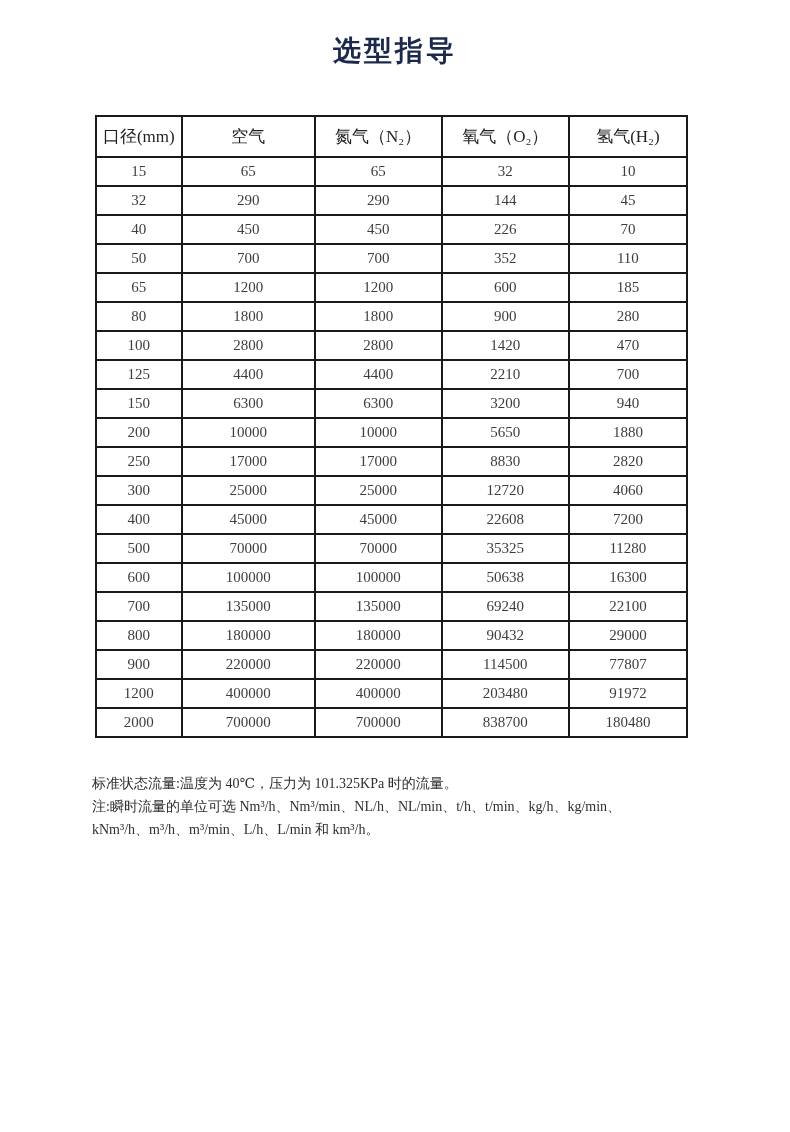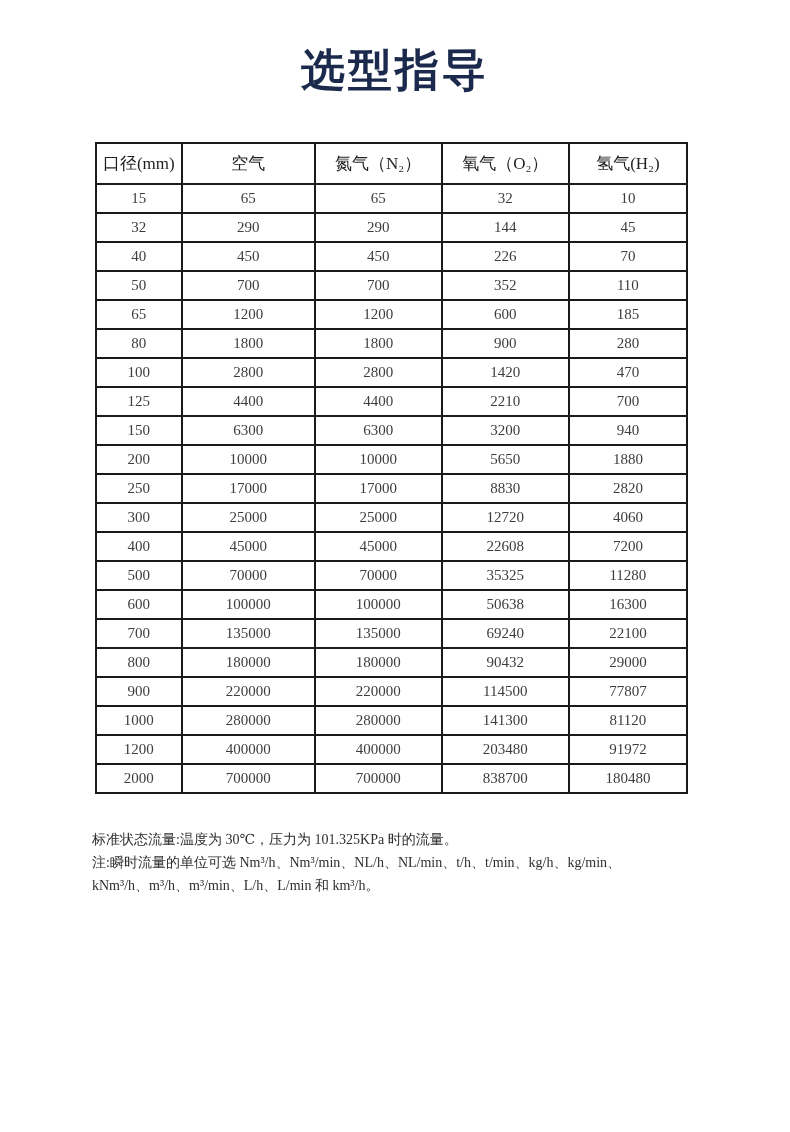--- a/index.html
+++ b/index.html
@@ -11,25 +11,25 @@
   .page {
     position: relative;
     width: 790px;
     height: 1132px;
     background: #ffffff;
     font-family: "Liberation Serif", "DejaVu Serif", serif;
     overflow: hidden;
   }
   .title {
     margin: 0;
-    padding-top: 46px;
+    padding-top: 36px;
     text-align: center;
     font-family: "Liberation Sans", "DejaVu Sans", sans-serif;
     font-weight: bold;
-    font-size: 44px;
+    font-size: 28px;
     letter-spacing: 3px;
     color: #1b2a4c;
     line-height: 1.1;
   }
   .flow-table {
     border-collapse: collapse;
     table-layout: fixed;
     width: 593px;
     margin: 48px 0 0 95px;
     background: #ffffff;
@@ -220,42 +220,35 @@
           <td>29000</td>
         </tr>
         <tr>
           <td>900</td>
           <td>220000</td>
           <td>220000</td>
           <td>114500</td>
           <td>77807</td>
         </tr>
         <tr>
-          <td>1000</td>
-          <td>280000</td>
-          <td>280000</td>
-          <td>141300</td>
-          <td>81120</td>
-        </tr>
-        <tr>
           <td>1200</td>
           <td>400000</td>
           <td>400000</td>
           <td>203480</td>
           <td>91972</td>
         </tr>
         <tr>
           <td>2000</td>
           <td>700000</td>
           <td>700000</td>
           <td>838700</td>
           <td>180480</td>
         </tr>
       </tbody>
   </table>
 
   <div class="notes">
-    <p>标准状态流量:温度为 30℃，压力为 101.325KPa 时的流量。</p>
+    <p>标准状态流量:温度为 40℃，压力为 101.325KPa 时的流量。</p>
     <p>注:瞬时流量的单位可选 Nm³/h、Nm³/min、NL/h、NL/min、t/h、t/min、kg/h、kg/min、</p>
     <p>kNm³/h、m³/h、m³/min、L/h、L/min 和 km³/h。</p>
   </div>
 
 </div>
 
 </body></html>

